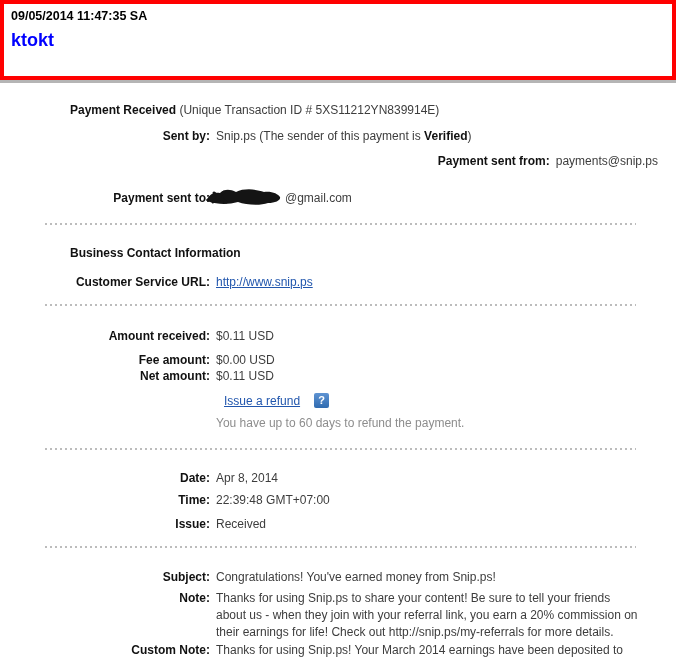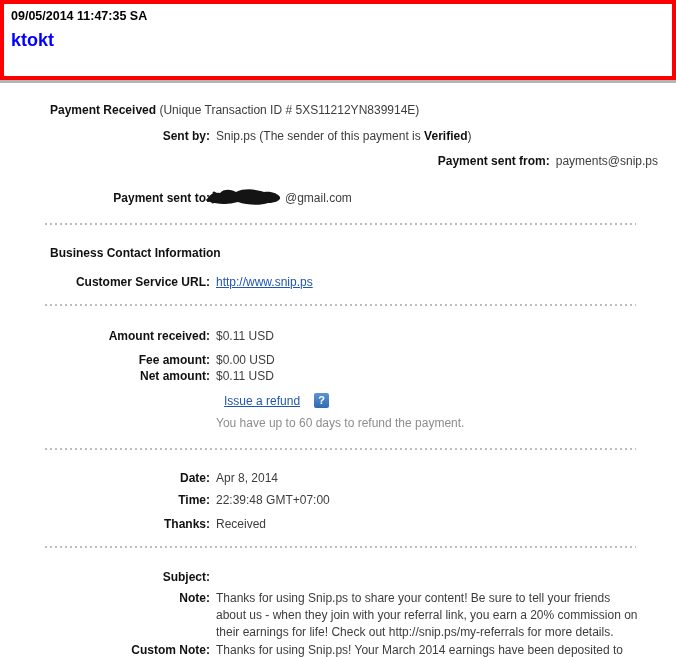--- a/index.html
+++ b/index.html
@@ -14,21 +14,21 @@
     height:51px;
     padding:5px 8px 16px 7px;
     background:#fff;
   }
   .capture-ts{font-weight:bold;color:#000;font-size:12.5px;line-height:15px;}
   .capture-user{font-weight:bold;color:#0000ff;font-size:18px;line-height:22px;margin-top:5px;}
   .capture-shadow{height:3px;background:#b5b5b5;width:100%;}
 
   
   .content{padding:19px 18px 0 0;}
-  .sec-head{margin-left:50px;line-height:16px;color:#3d3d3d;}
+  .sec-head{margin-left:70px;line-height:16px;color:#3d3d3d;}
   .sec-head .b{font-weight:bold;color:#111;}
 
   .row{display:flex;line-height:16px;margin-bottom:6px;}
   .lbl{width:210px;min-width:210px;text-align:right;font-weight:bold;color:#111;}
   .val{margin-left:6px;max-width:424px;color:#3d3d3d;}
 
   .mt10{margin-top:10px;}
   .mt13{margin-top:13px;}
   .mt20{margin-top:20px;}
   .mt21{margin-top:21px;}
@@ -135,30 +135,31 @@
   <div class="mt20">
     <div class="row" style="margin-bottom:6px">
       <div class="lbl">Date:</div>
       <div class="val">Apr 8, 2014</div>
     </div>
     <div class="row mb8">
       <div class="lbl">Time:</div>
       <div class="val">22:39:48 GMT+07:00</div>
     </div>
     <div class="row">
-      <div class="lbl">Thanks:</div>
+      <div class="lbl">Issue:</div>
       <div class="val">Received</div>
     </div>
   </div>
 
   <div class="divider d4"></div>
 
   <div class="mt21">
     <div class="row" style="margin-bottom:5px">
       <div class="lbl">Subject:</div>
+      <div class="val">Congratulations! You've earned money from Snip.ps!</div>
     </div>
     <div class="row" style="margin-bottom:1px">
       <div class="lbl" style="line-height:17px">Note:</div>
       <div class="val note-val">Thanks for using Snip.ps to share your content! Be sure to tell your friends about us - when they join with your referral link, you earn a 20% commission on their earnings for life! Check out http://snip.ps/my-referrals for more details.</div>
     </div>
     <div class="row" style="margin-bottom:1px">
       <div class="lbl" style="line-height:17px">Custom Note:</div>
       <div class="val note-val">Thanks for using Snip.ps! Your March 2014 earnings have been deposited to your Paypal account.</div>
     </div>
     <div class="row">

